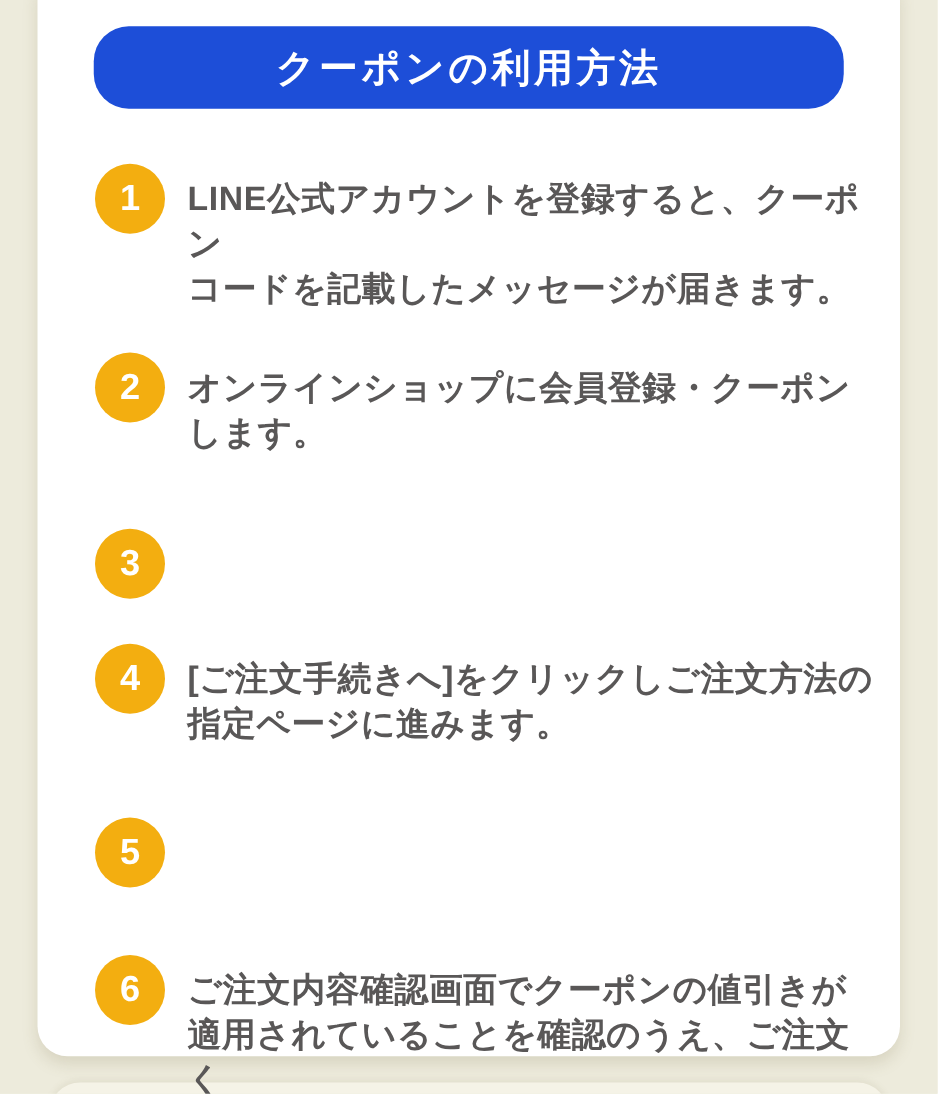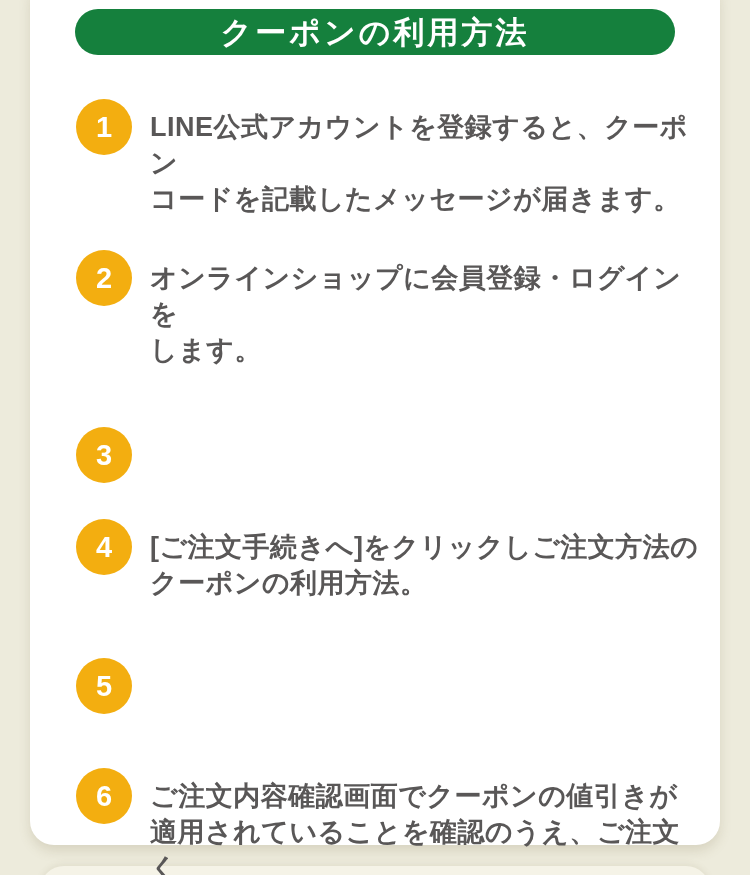--- a/index.html
+++ b/index.html
@@ -14,23 +14,23 @@
     margin: -24px 30px 0 30px;
     width: 690px;
     height: 869px;
     background: #FFFFFF;
     border-radius: 24px;
     padding-top: 29px;
     box-shadow: 0 6px 12px rgba(120, 112, 70, 0.18);
   }
   .pill-heading {
     width: 600px;
-    height: 46px;
-    margin: 4px auto;
-    background: #15803d;
+    height: 66px;
+    margin: 16px auto;
+    background: #1d4ed8;
     border-radius: 28px;
     display: flex;
     align-items: center;
     justify-content: center;
   }
   .pill-heading span {
     color: #FFFFFF;
     font-size: 31px;
     font-weight: 700;
     letter-spacing: 3px;
@@ -95,32 +95,32 @@
   <div class="steps">
 
     <div class="step step-1">
       <div class="badge">1</div>
       <div class="step-text">LINE公式アカウントを登録すると、クーポン
 コードを記載したメッセージが届きます。</div>
     </div>
 
     <div class="step step-2">
       <div class="badge">2</div>
-      <div class="step-text">オンラインショップに会員登録・ログインを
+      <div class="step-text">オンラインショップに会員登録・クーポン
 します。</div>
     </div>
 
     <div class="step step-3">
       <div class="badge">3</div>
     </div>
 
     <div class="step step-4">
       <div class="badge">4</div>
       <div class="step-text">[ご注文手続きへ]をクリックしご注文方法の
-クーポンの利用方法。</div>
+指定ページに進みます。</div>
     </div>
 
     <div class="step step-5">
       <div class="badge">5</div>
     </div>
 
     <div class="step step-6">
       <div class="badge">6</div>
       <div class="step-text">ご注文内容確認画面でクーポンの値引きが
 適用されていることを確認のうえ、ご注文く

